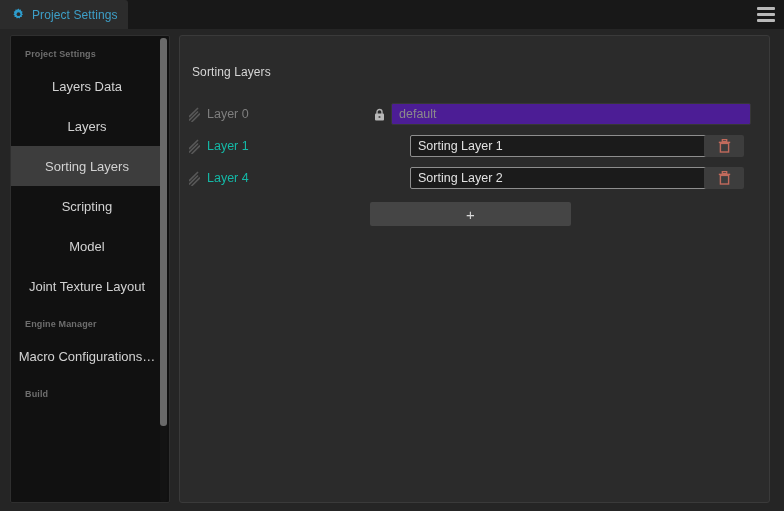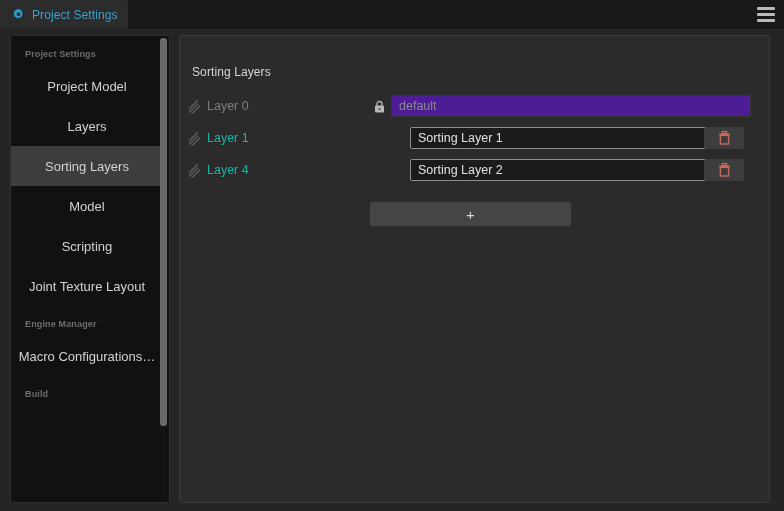--- a/index.html
+++ b/index.html
@@ -165,21 +165,21 @@
   .panel-title {
     position: absolute;
     left: 12px; top: 29px;
     font-size: 12px;
     color: #d6d6d6;
     letter-spacing: .1px;
   }
 
   .rows {
     position: absolute;
-    left: 0; top: 54px;
+    left: 0; top: 62px;
     width: 100%;
     text-align: center;
   }
 
   .row {
     position: relative;
     height: 32px;
     display: flex;
     align-items: center;
   }
@@ -288,33 +288,33 @@
       <span></span>
     </div>
   </div>
 
   <div class="content">
 
     <div class="sidebar">
       <div class="sidebar-scroll" id="sidebar-list">
           <div class="side-section">Project Settings</div>
           <div class="side-item">
-            <span>Project Model</span>
+            <span>Layers Data</span>
           </div>
           <div class="side-item">
             <span>Layers</span>
           </div>
           <div class="side-item selected">
             <span>Sorting Layers</span>
           </div>
           <div class="side-item">
+            <span>Scripting</span>
+          </div>
+          <div class="side-item">
             <span>Model</span>
-          </div>
-          <div class="side-item">
-            <span>Scripting</span>
           </div>
           <div class="side-item">
             <span>Joint Texture Layout</span>
           </div>
           <div class="side-section">Engine Manager</div>
           <div class="side-item">
             <span>Macro Configurations…</span>
           </div>
           <div class="side-section">Build</div>
         </div>

